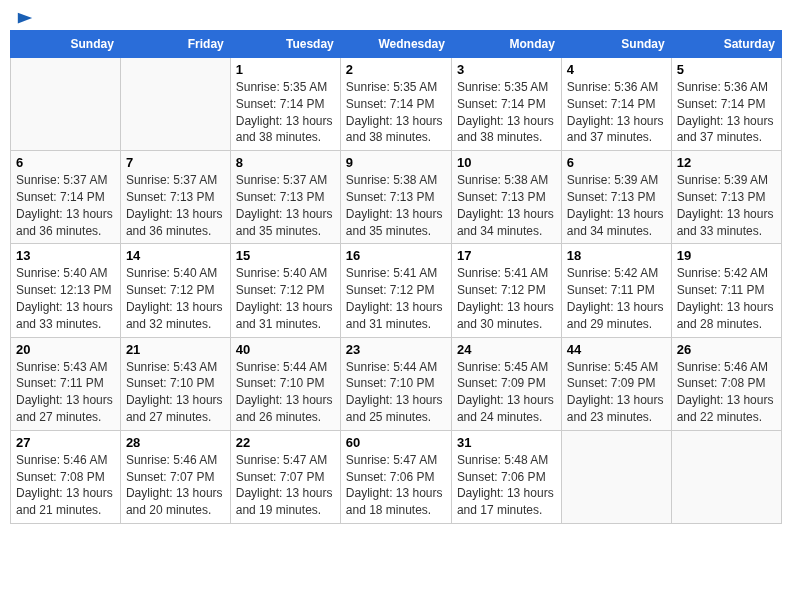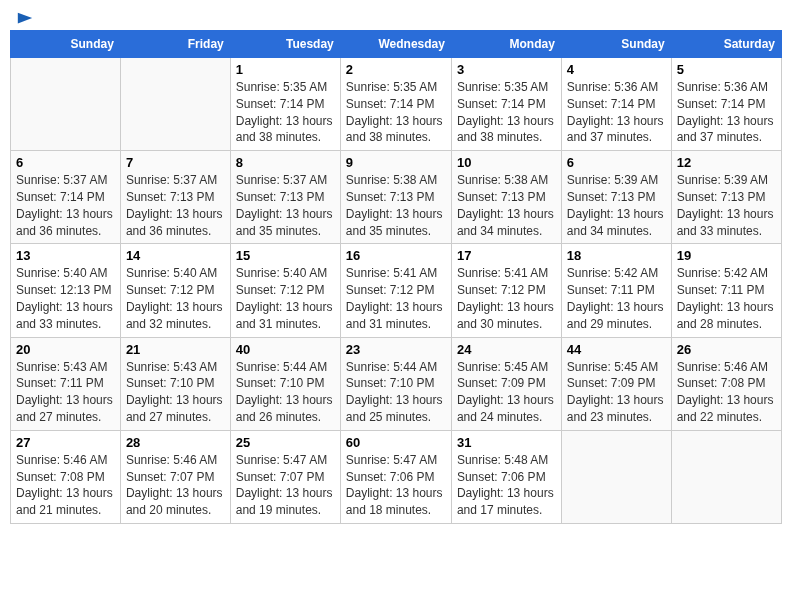--- a/index.html
+++ b/index.html
@@ -300,21 +300,21 @@
 Sunset: 7:08 PM
 Daylight: 13 hours and 21 minutes.</div>
         </td>
         <td>
           <span class="day-number">28</span>
           <div class="day-info">Sunrise: 5:46 AM
 Sunset: 7:07 PM
 Daylight: 13 hours and 20 minutes.</div>
         </td>
         <td>
-          <span class="day-number">25</span>
+          <span class="day-number">22</span>
           <div class="day-info">Sunrise: 5:47 AM
 Sunset: 7:07 PM
 Daylight: 13 hours and 19 minutes.</div>
         </td>
         <td>
           <span class="day-number">60</span>
           <div class="day-info">Sunrise: 5:47 AM
 Sunset: 7:06 PM
 Daylight: 13 hours and 18 minutes.</div>
         </td>

